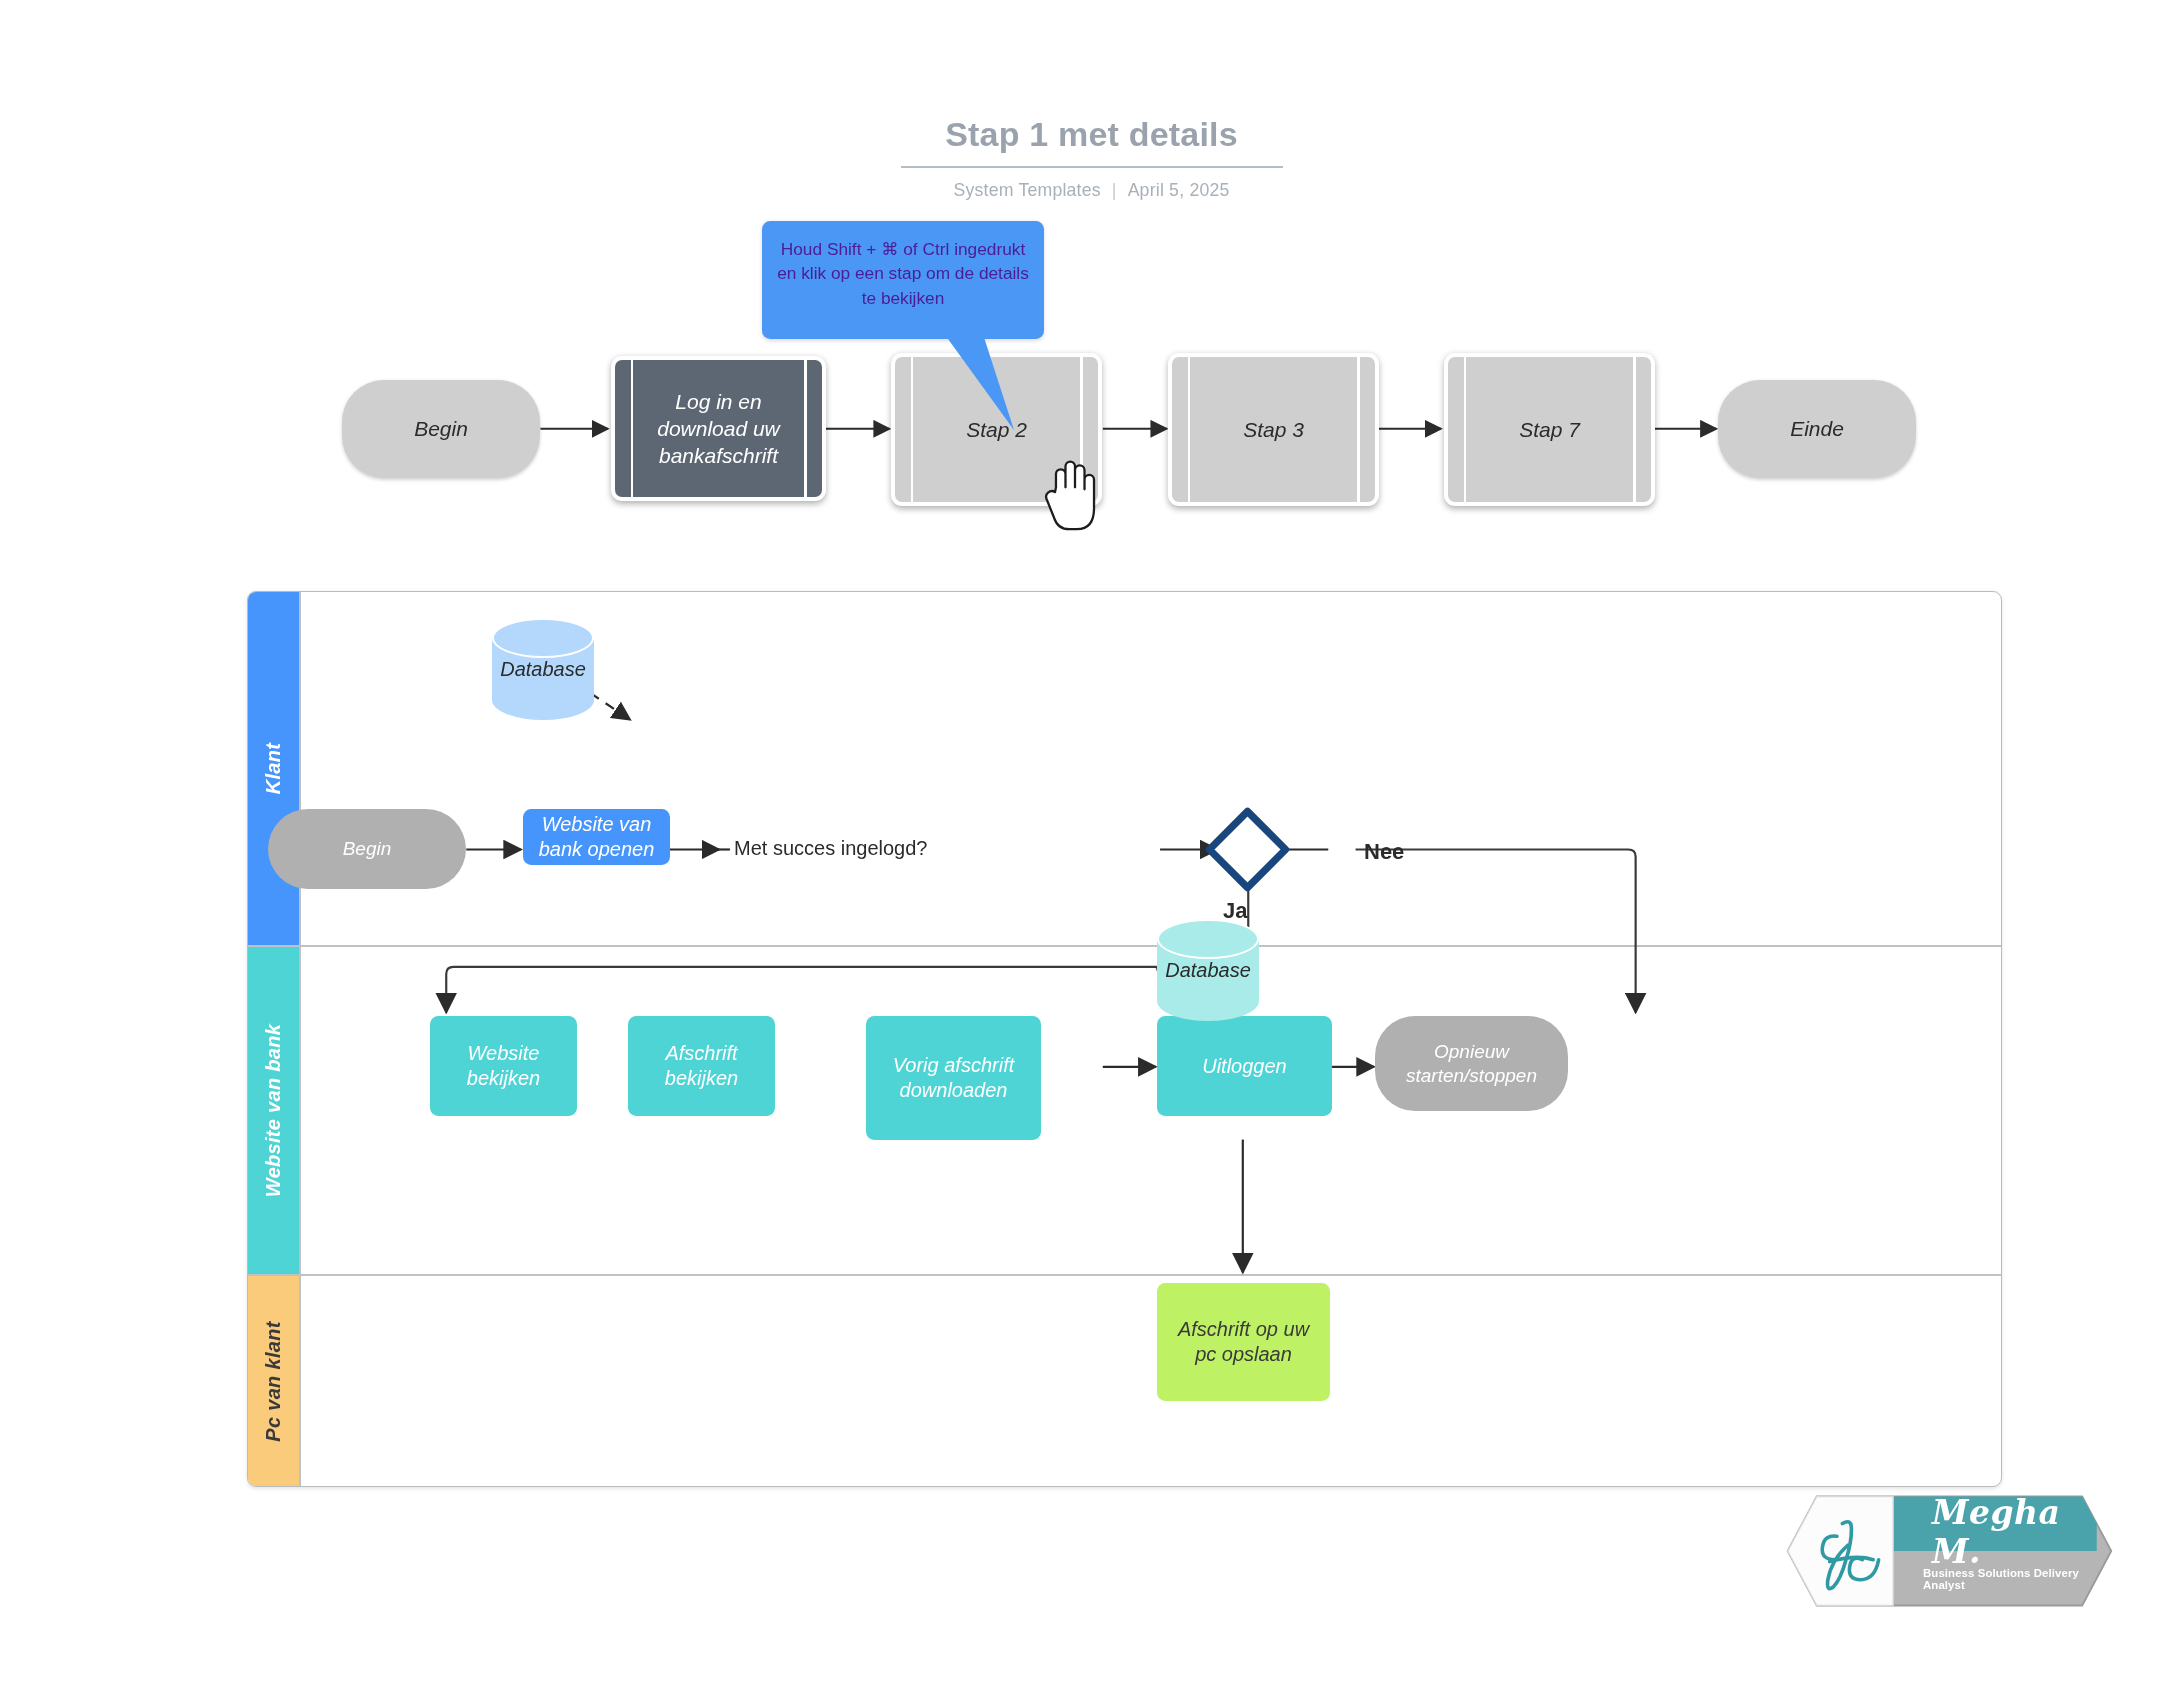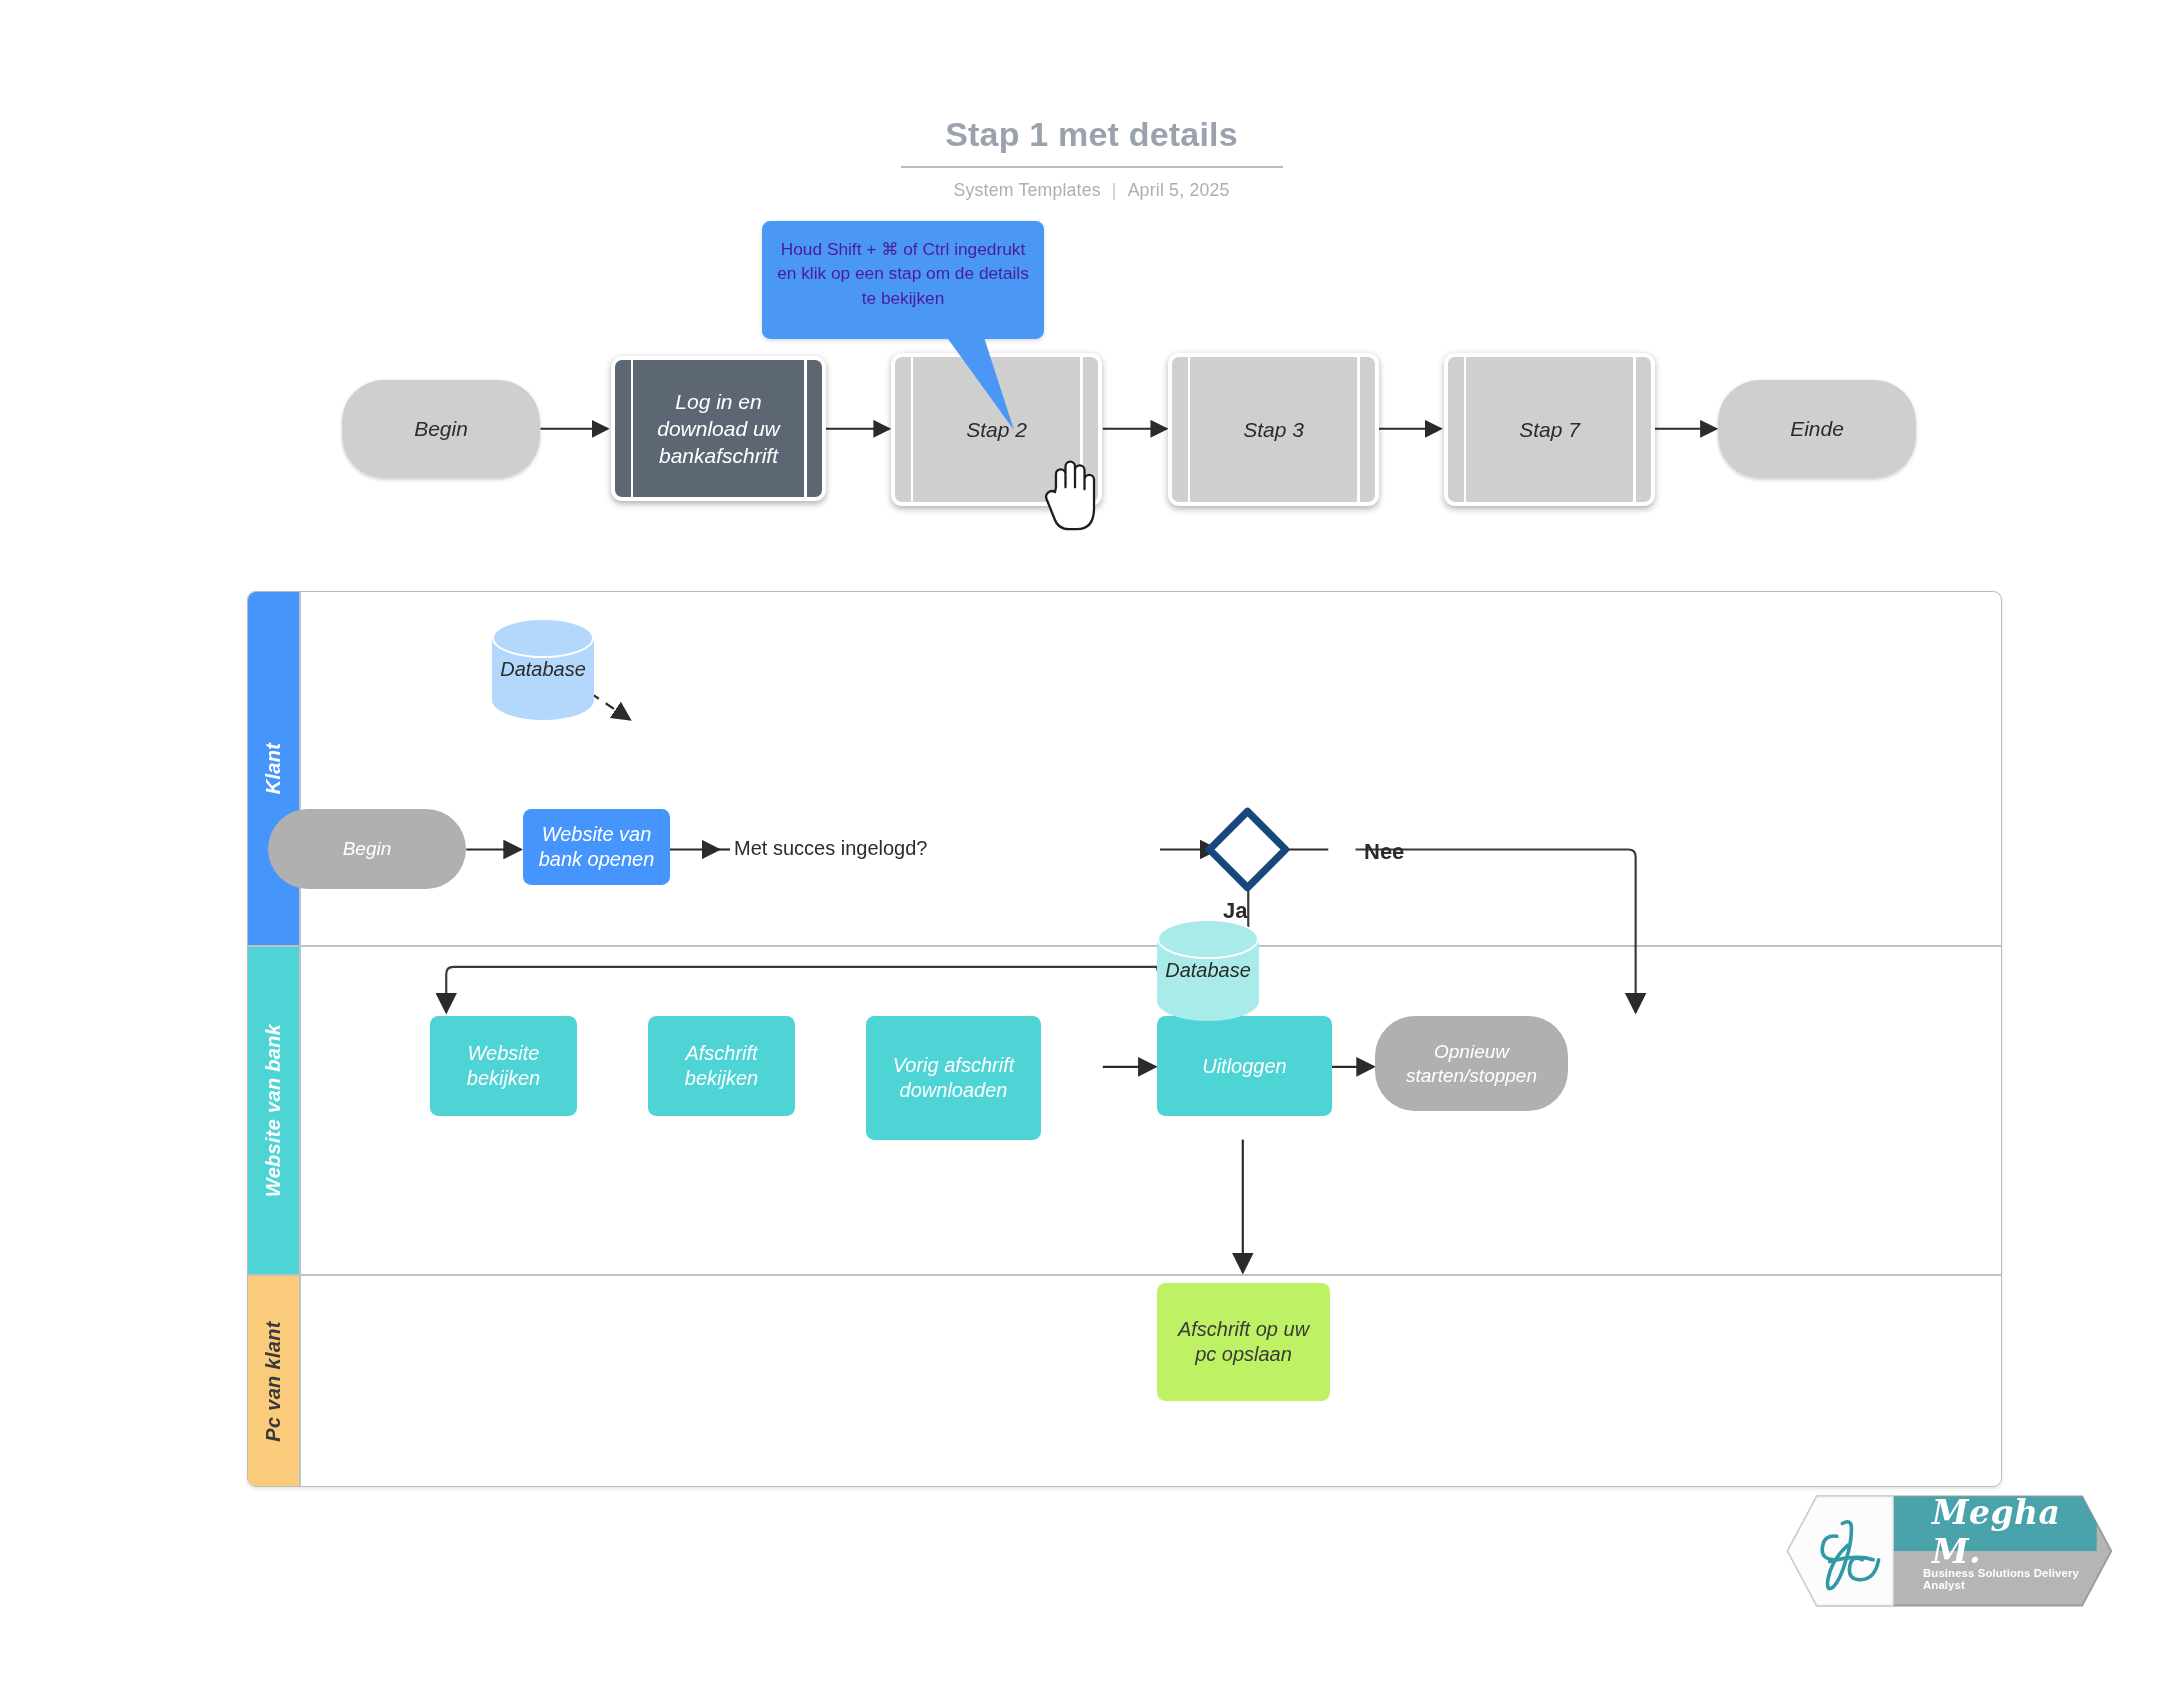--- a/index.html
+++ b/index.html
@@ -247,21 +247,21 @@
     <path d="M1094,602 L1094,748" stroke="#2b2b2b" stroke-width="2.4" fill="none" marker-end="url(#ah3)"></path>
 
     <path d="M360,100 L420,140" stroke="#2b2b2b" stroke-width="2.4" fill="none" stroke-dasharray="11,9" marker-end="url(#ah2)"></path>
     <path d="M1060,470 L1000,415" stroke="#2b2b2b" stroke-width="2.4" fill="none" stroke-dasharray="11,9" marker-end="url(#ah2)"></path>
   </svg>
 
   <div class="abs node n-term" style="left:20px;top:217px;width:198px;height:80px;">
     <span>Begin</span>
   </div>
 
-  <div class="abs node n-blue" style="left:275px;top:217px;width:147px;height:76px;padding:0 13px;">
+  <div class="abs node n-blue" style="left:275px;top:217px;width:147px;height:56px;padding:0 13px;">
     <span>Website van bank openen</span>
   </div>
 
 
   <div class="db" style="left:244px;top:25.5px;width:102px;height:102px;">
     <div class="body" style="background:#b3d8fc;"></div>
     <div class="bot" style="background:#b3d8fc;"></div>
     <div class="top" style="background:#b3d8fc;"></div>
     <div class="txt">Database</div>
   </div>
@@ -271,21 +271,21 @@
   </svg>
 
   <div class="edge-lbl" style="left:486px;top:245px;">Met succes ingelogd?</div>
   <div class="edge-lbl bold" style="left:1116px;top:247px;">Nee</div>
   <div class="edge-lbl bold" style="left:975px;top:306px;">Ja</div>
 
   <div class="abs node n-teal" style="left:182px;top:424px;width:147px;height:100px;padding:0 15px;">
     <span>Website bekijken</span>
   </div>
 
-  <div class="abs node n-teal" style="left:400px;top:424px;width:147px;height:100px;padding:0 7.3px;">
+  <div class="abs node n-teal" style="left:380px;top:424px;width:147px;height:100px;padding:0 7.3px;">
     <span>Afschrift bekijken</span>
   </div>
 
   <div class="abs node n-teal" style="left:618px;top:424px;width:175px;height:124px;padding:0 7.3px;">
     <span>Vorig afschrift downloaden</span>
   </div>
 
   <div class="abs node n-teal" style="left:909px;top:424px;width:175px;height:100px;padding:0 7.3px;">
     <span>Uitloggen</span>
   </div>

